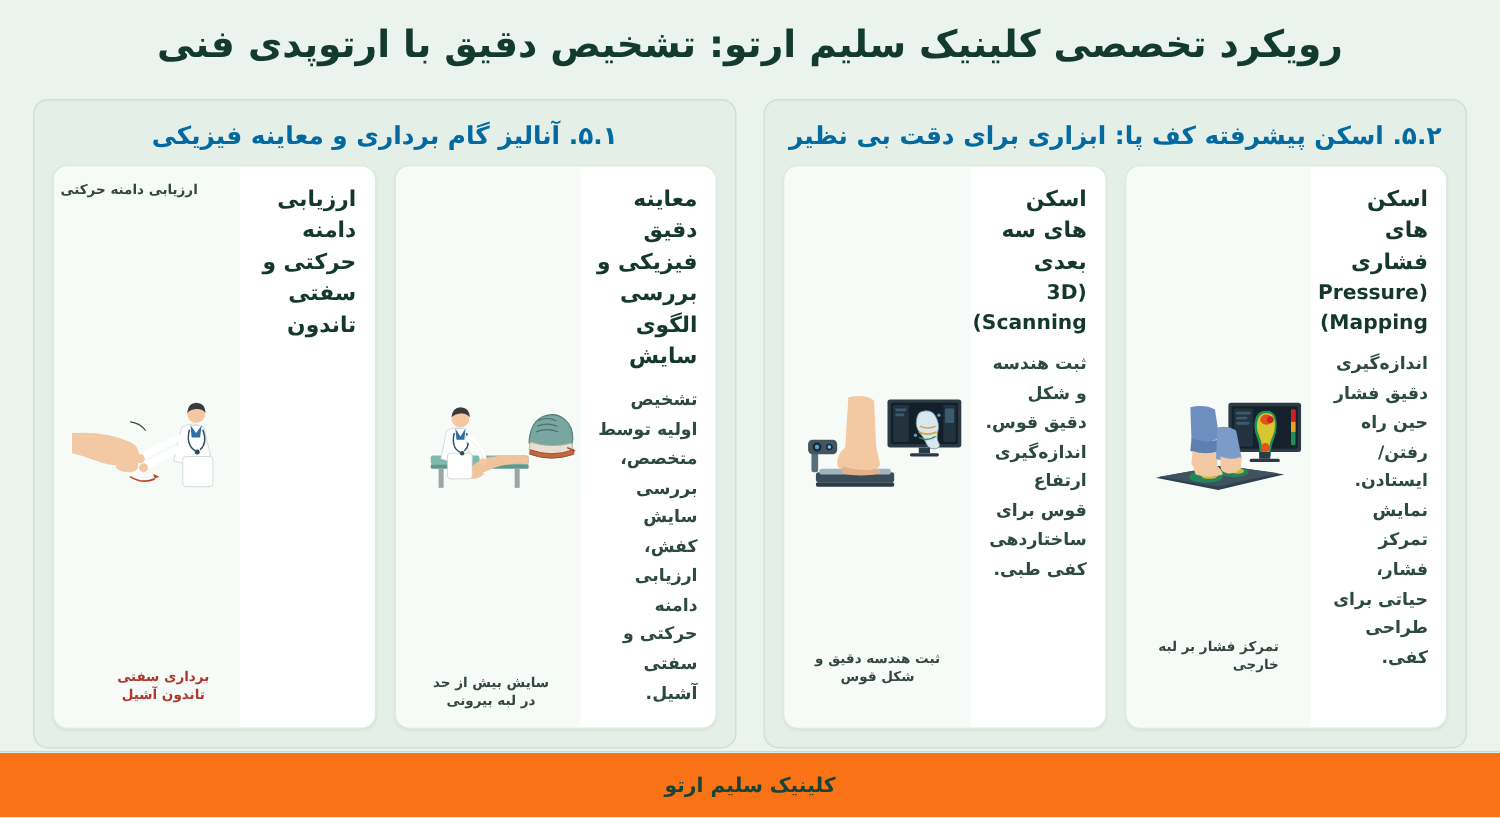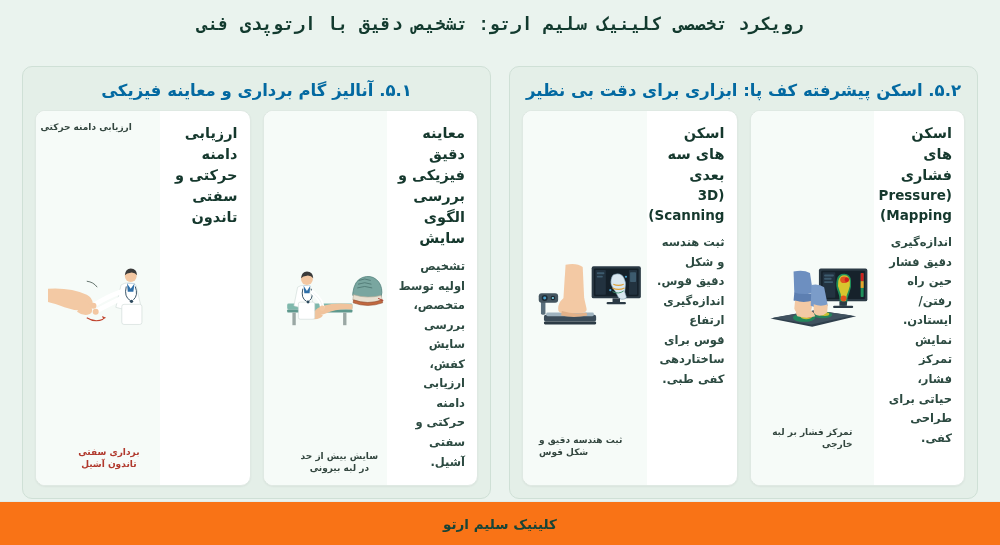--- a/index.html
+++ b/index.html
@@ -17,26 +17,25 @@
   }
 
   
   .title-bar {
     position: absolute;
     top: 14px; left: 0; right: 0;
     text-align: center;
   }
   .title-bar h1 {
     margin: 0;
-    font-size: 18px;
+    font-size: 25px;
     font-weight: bold;
     color: #123a2e;
     letter-spacing: 0;
     line-height: 1.3;
-    font-family: Liberation Mono, monospace;
   }
 
   
   .columns {
     position: absolute;
     top: 66px; left: 22px; right: 22px; bottom: 46px;
     display: flex;
     flex-direction: row-reverse;
     gap: 18px;
   }
@@ -184,21 +183,21 @@
               <g transform="translate(196,30)">
                 <path d="M10 52 q4 -34 26 -42 q22 -8 38 6 q14 12 14 34 l-2 12 q-38 10 -76 -4z" fill="#79a6a0" stroke="#4d7d78" stroke-width="2"></path>
                 <path d="M12 56 q36 12 74 2 l3 14 q-40 12 -79 -2z" fill="#e8dfd0" stroke="#b7ab97" stroke-width="1.6"></path>
                 <path d="M12 70 q38 14 77 0 l1 8 q-40 14 -79 0z" fill="#c1683f" stroke="#8d4a2c" stroke-width="1.5"></path>
                 <path d="M26 18 q16 -8 32 0" stroke="#47706c" stroke-width="2" fill="none"></path>
                 <path d="M24 28 q18 -8 36 0" stroke="#47706c" stroke-width="2" fill="none"></path>
                 <path d="M22 38 q20 -8 40 0" stroke="#47706c" stroke-width="2" fill="none"></path>
                 <path d="M78 66 l14 6" stroke="#b0382c" stroke-width="2.5"></path>
               </g>
             </svg>
-            <div class="art-caption" style="right:4px; bottom:10px; max-width:88px;">سایش بیش از حد در لبه بیرونی</div>
+            <div class="art-caption" style="right:16px; bottom:10px; max-width:88px;">سایش بیش از حد در لبه بیرونی</div>
           </div>
         </div>
 
         <div class="card">
           <div class="card-text">
             <div class="card-title">ارزیابی دامنه حرکتی و سفتی تاندون</div>
           </div>
           <div class="card-art">
             <svg viewBox="0 0 300 190" width="100%" height="100%" preserveAspectRatio="xMidYMid meet">
               <rect x="0" y="0" width="300" height="190" fill="#f6fbf8"></rect>
@@ -332,21 +331,21 @@
               <rect x="10" y="82" width="52" height="26" rx="8" fill="#44555f"></rect>
               <circle cx="26" cy="95" r="8" fill="#1d2a33"></circle>
               <circle cx="26" cy="95" r="4" fill="#4aa3d0"></circle>
               <circle cx="48" cy="95" r="6" fill="#1d2a33"></circle>
               <circle cx="48" cy="95" r="3" fill="#7fd2e8"></circle>
 
               <path d="M82 6 q30 -6 46 6 l4 86 q-26 12 -56 2z" fill="#f3c9a4"></path>
               <path d="M76 96 q30 12 56 0 l6 26 q4 12 -14 14 l-48 0 q-14 0 -14 -12 q0 -16 14 -28z" fill="#f3c9a4"></path>
               <path d="M72 130 q32 10 66 4 l2 8 q-36 8 -70 0z" fill="#e2b189"></path>
             </svg>
-            <div class="art-caption" style="left:16px; bottom:26px; max-width:92px; text-align:left;margin-top:36px;">ثبت هندسه دقیق و شکل قوس</div>
+            <div class="art-caption" style="left:16px; bottom:26px; max-width:92px; text-align:center;margin-top:36px;">ثبت هندسه دقیق و شکل قوس</div>
           </div>
         </div>
 
       </div>
     </div>
 
   </div>
 
   <div class="footer">
     <span>کلینیک سلیم ارتو</span>

